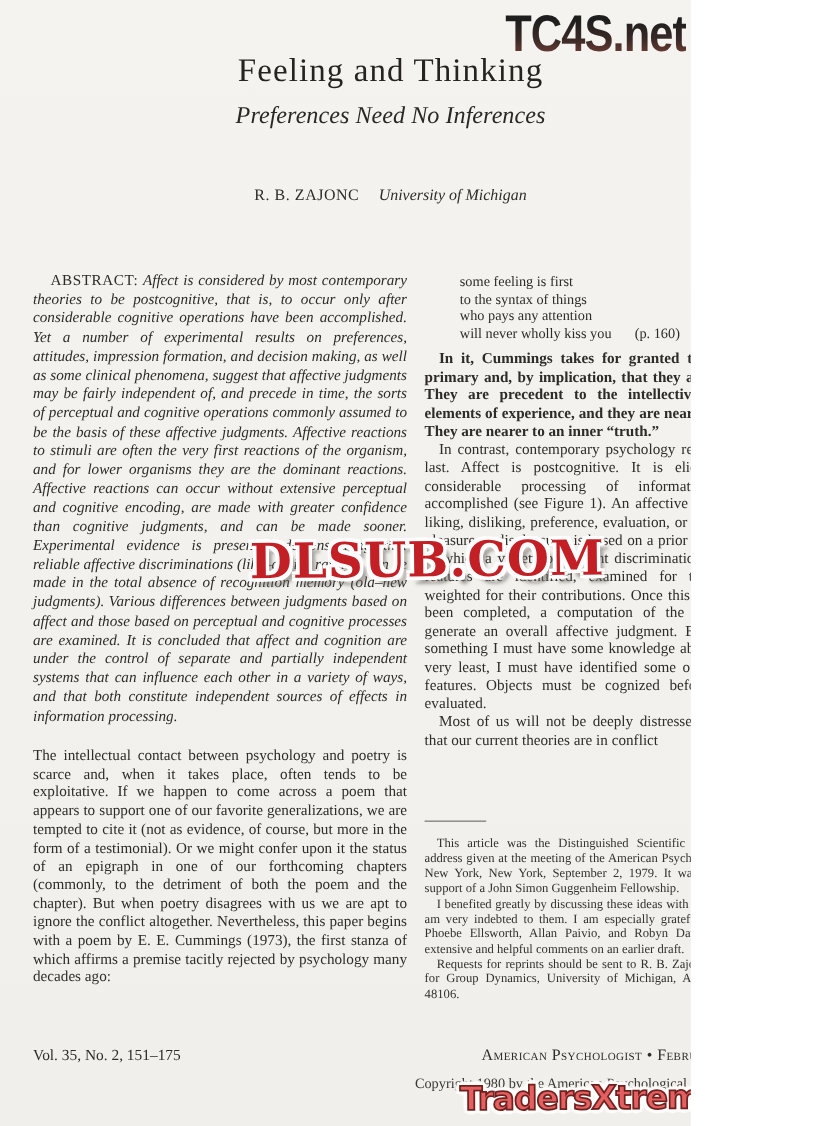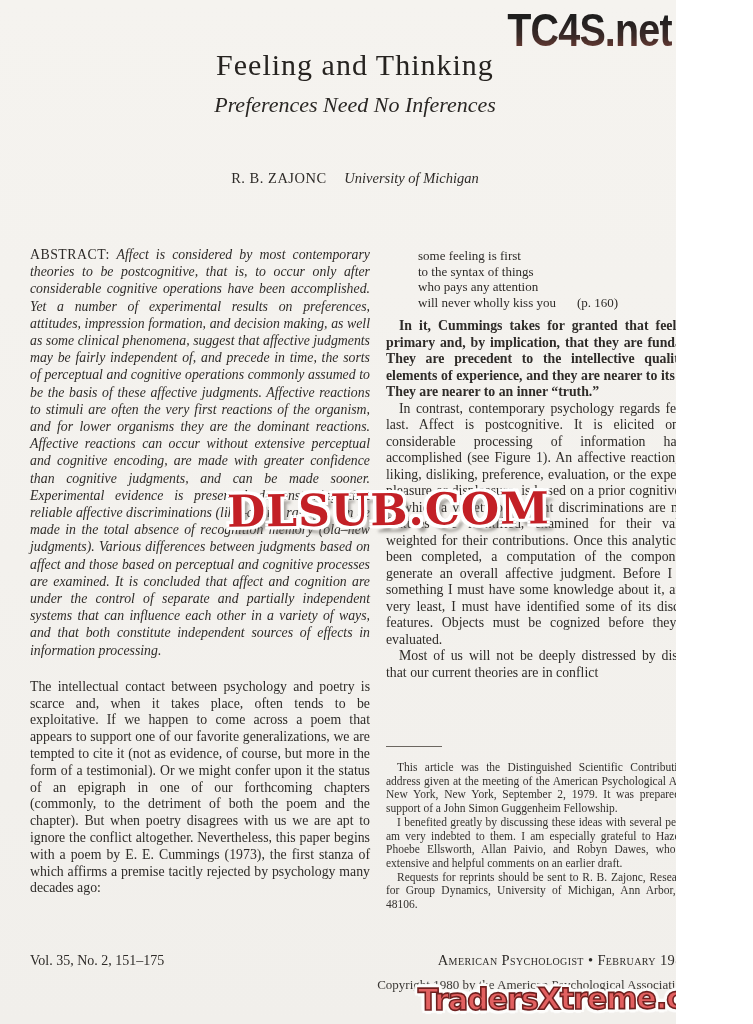--- a/index.html
+++ b/index.html
@@ -1,35 +1,35 @@
 <!DOCTYPE html>
 <html><head>
 <meta charset="utf-8">
 <style>
   html,body{margin:0;padding:0;}
   .page{
     position:relative;
-    width:676px;height:1024px;
+    width:628px;height:1024px;
     background:linear-gradient(180deg,#f5f3ef 0%,#f3f1ed 55%,#f1efeb 100%);
     font-family:"Liberation Serif", serif;
     color:#2e2b28;
     overflow:hidden;
   }
   
   .header{position:absolute;top:48px;left:30px;width:650px;text-align:center;}
   .title{font-size:30px;letter-spacing:1px;font-weight:400;color:#262320;}
   .subtitle{font-size:22px;font-style:italic;margin-top:10px;color:#2a2724;}
   .byline{margin-top:52px;font-size:14.5px;}
   .byline .author{letter-spacing:0.5px;}
   .byline .affil{font-style:italic;margin-left:14px;}
   
   .columns{position:absolute;top:246px;left:30px;width:696px;display:flex;gap:16px;}
   .col{width:340px;position:relative;height:706px;}
   .abstract{font-style:italic;font-size:13.8px;line-height:17.2px;text-align:justify;margin:0;}
-  .abstract .ab-label{font-style:normal;letter-spacing:0.5px;}
+  .abstract .ab-label{font-style:normal;letter-spacing:0.5px;margin-left:16px;}
   .bodypara{font-size:13.8px;line-height:16.8px;text-align:justify;margin:20px 0 0 0;}
   .rc-para{font-size:13.8px;line-height:16.5px;text-align:justify;margin:0;text-indent:13px;}
   .rc-para.mt{margin-top:2px;font-weight:bold;}
   
   .poem{margin:2px 0 8px 32px;font-size:13px;line-height:15.6px;}
   .poem-line{white-space:nowrap;}
   .poem .citation{margin-left:21px;}
   
   .footnote-block{position:absolute;top:500px;left:0;right:0;}
   .footnote-rule{width:56px;border:none;border-top:1px solid #6b6archive660;border-top:1px solid #6b6660;margin:0 0 14px 0;}

